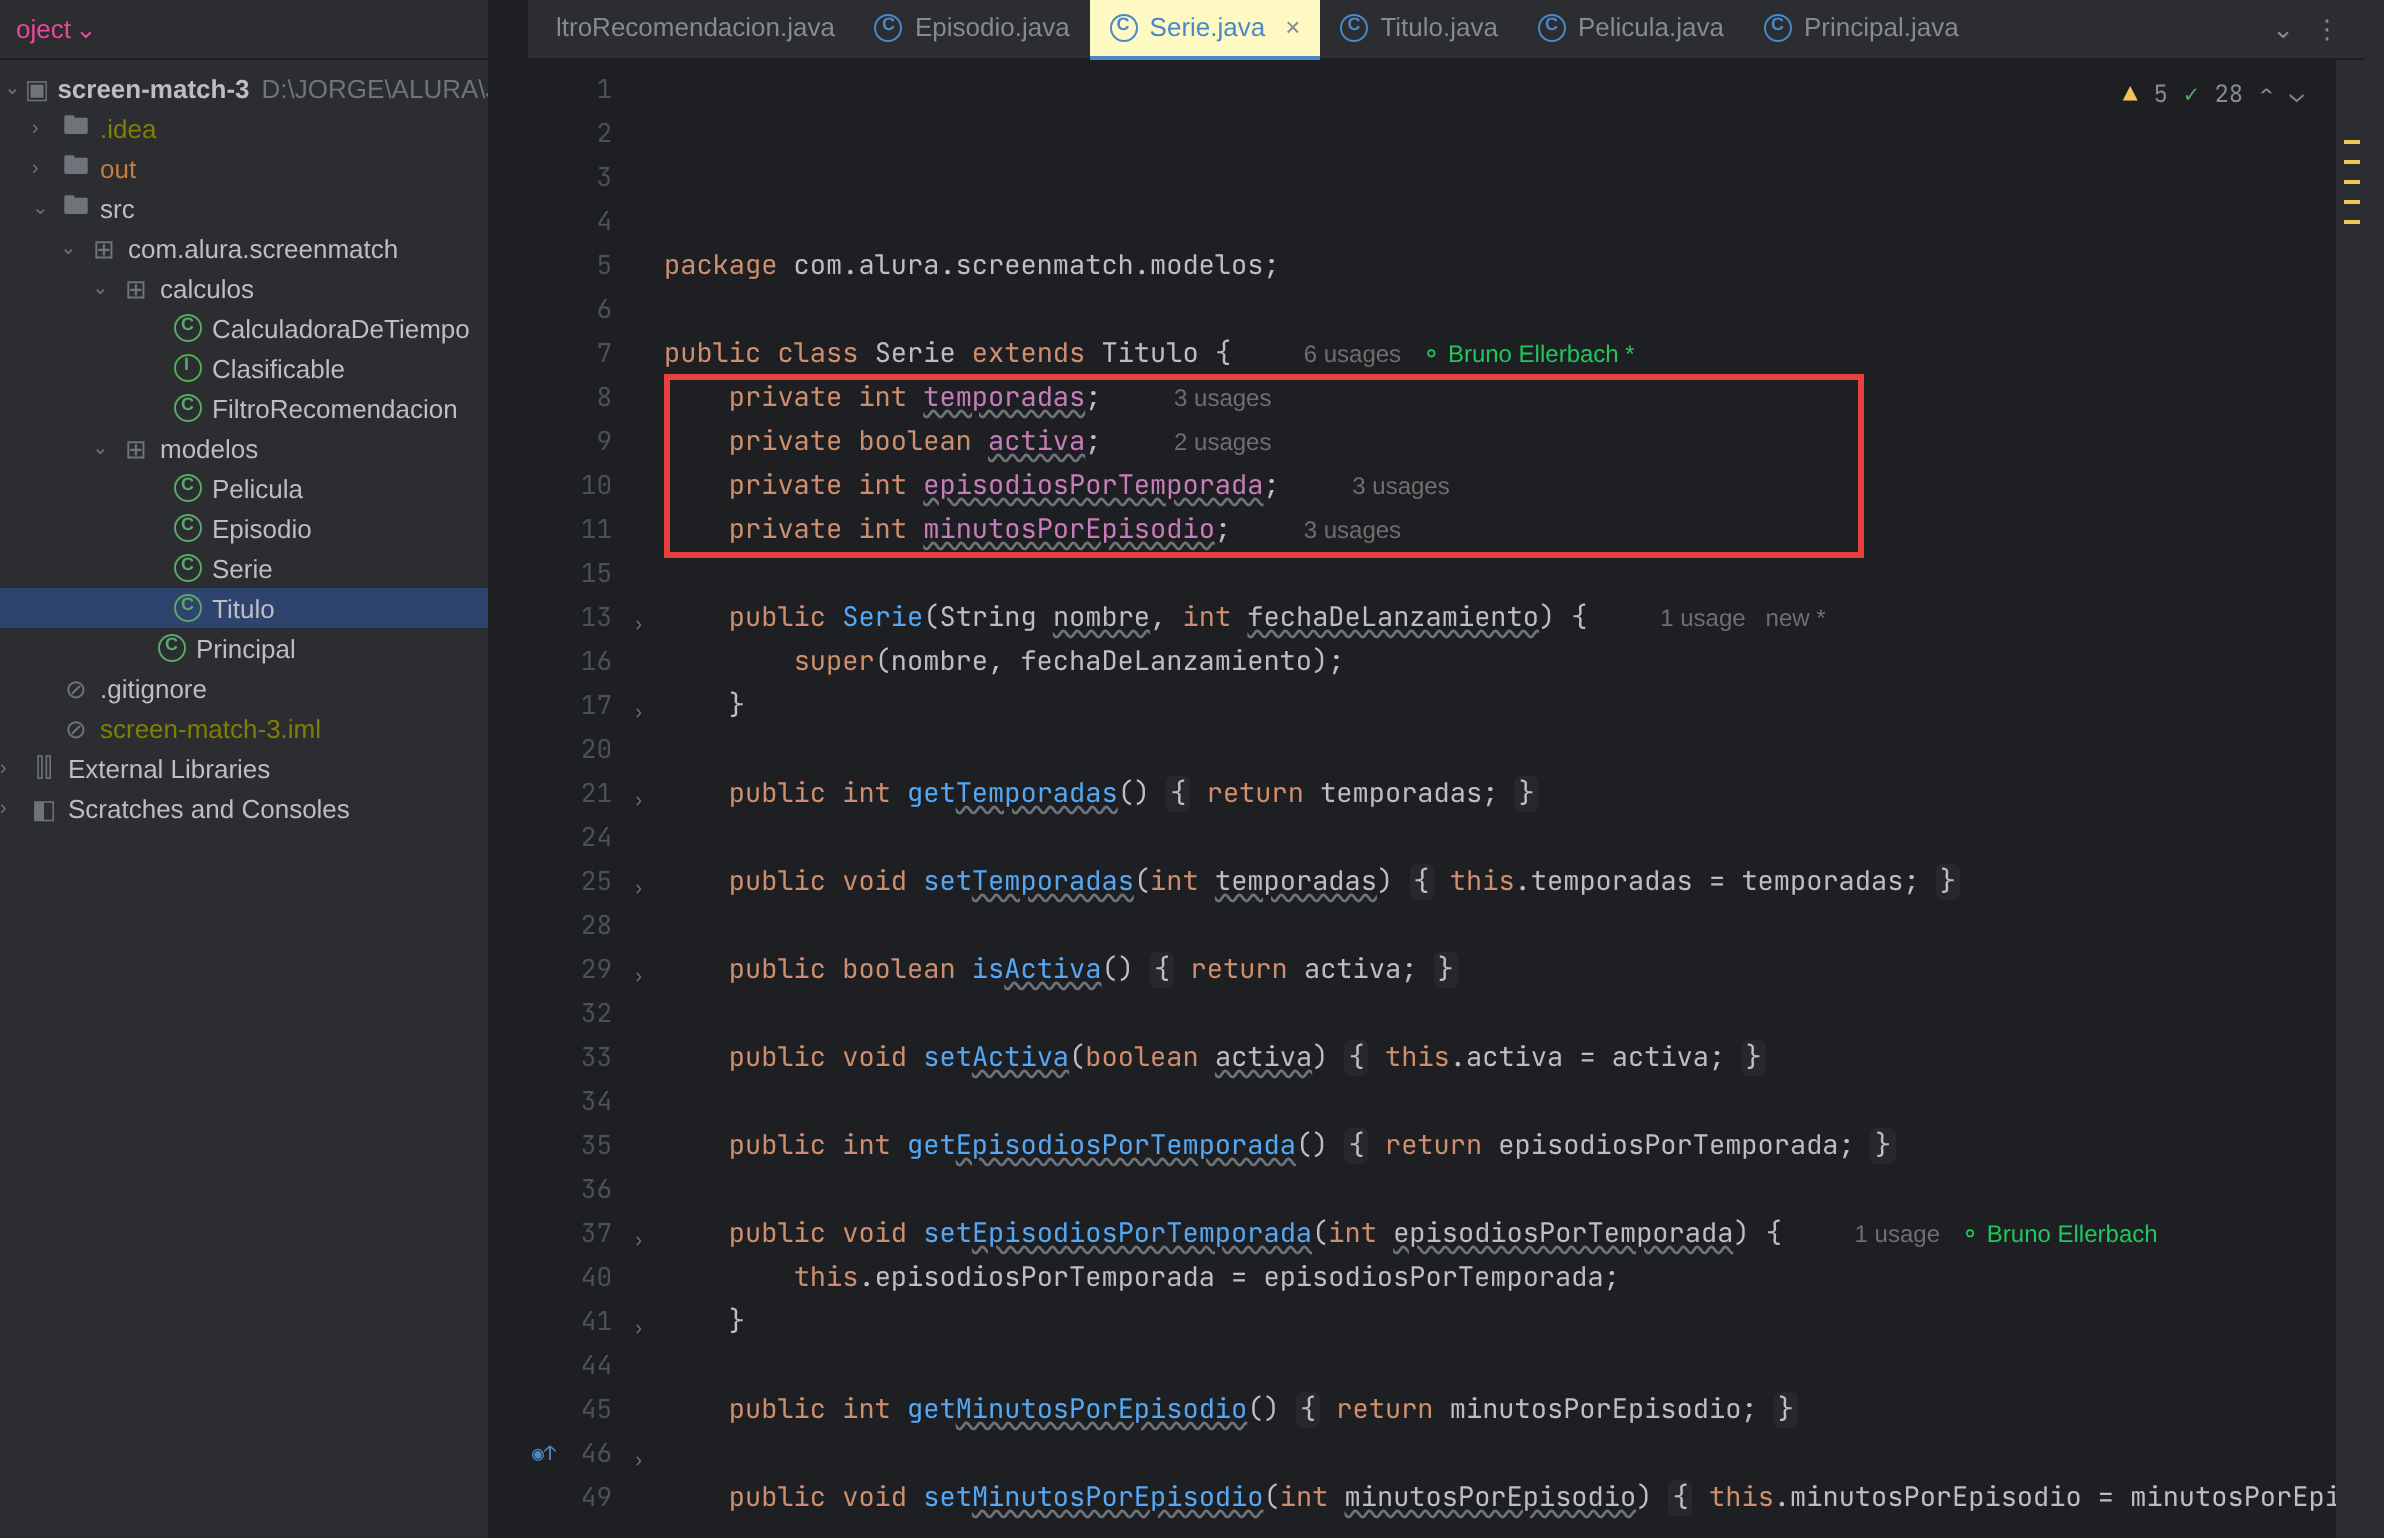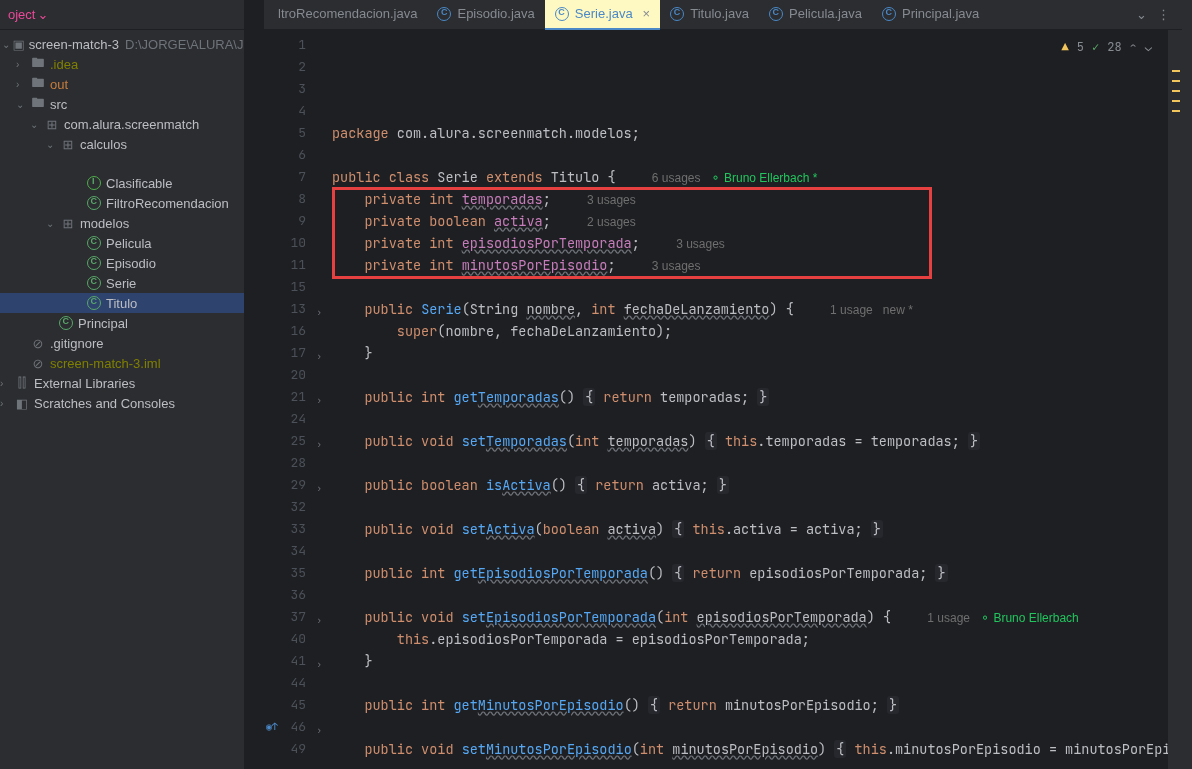--- a/index.html
+++ b/index.html
@@ -61,21 +61,21 @@
 <div class="container">
   <div class="sidebar">
     <div class="sidebar-header">
       <span>oject</span>
       <span class="chevron" style="margin-left:2px">⌄</span>
     </div>
     <div class="project-tree">
       <div class="tree-item" style="padding-left:2px">
         <span class="chevron">⌄</span>
         <span class="tree-icon folder-icon">▣</span>
-        <span class="tree-label" style="font-weight:normal">screen-match-3</span>
+        <span class="tree-label" style="font-weight:bold">screen-match-3</span>
         <span class="tree-label dim" style="margin-left:6px">D:\JORGE\ALURA\Ja</span>
       </div>
       <div id="tree-items">
           <div class="tree-item" style="padding-left: 16px;">
             <span class="chevron">›</span>
             <span class="tree-icon folder-icon">🖿</span>
             <span class="tree-label olive">.idea</span>
           </div>
           <div class="tree-item" style="padding-left: 16px;">
             <span class="chevron">›</span>
@@ -90,21 +90,28 @@
           <div class="tree-item" style="padding-left: 30px;">
             <span class="chevron">⌄</span>
             <span class="tree-icon folder-icon">⊞</span>
             <span class="tree-label">com.alura.screenmatch</span>
           </div>
           <div class="tree-item" style="padding-left: 46px;">
             <span class="chevron">⌄</span>
             <span class="tree-icon folder-icon">⊞</span>
             <span class="tree-label">calculos</span>
           </div>
-          <div class="tree-item" style="padding-left: 72px; margin-top: 19px;">
+          <div class="tree-item" style="padding-left: 72px;">
+            <span class="chevron"></span>
+            <span class="tree-icon">
+              <span class="java-icon"></span>
+            </span>
+            <span class="tree-label">CalculadoraDeTiempo</span>
+          </div>
+          <div class="tree-item" style="padding-left: 72px;">
             <span class="chevron"></span>
             <span class="tree-icon">
               <span class="java-icon interface"></span>
             </span>
             <span class="tree-label">Clasificable</span>
           </div>
           <div class="tree-item" style="padding-left: 72px;">
             <span class="chevron"></span>
             <span class="tree-icon">
               <span class="java-icon"></span>
@@ -137,21 +144,21 @@
             </span>
             <span class="tree-label">Serie</span>
           </div>
           <div class="tree-item selected" style="padding-left: 72px;">
             <span class="chevron"></span>
             <span class="tree-icon">
               <span class="java-icon"></span>
             </span>
             <span class="tree-label">Titulo</span>
           </div>
-          <div class="tree-item" style="padding-left: 44px;">
+          <div class="tree-item" style="padding-left: 64px;">
             <span class="chevron"></span>
             <span class="tree-icon">
               <span class="java-icon"></span>
             </span>
             <span class="tree-label">Principal</span>
           </div>
           <div class="tree-item" style="padding-left: 16px;">
             <span class="chevron"></span>
             <span class="tree-icon folder-icon">⊘</span>
             <span class="tree-label">.gitignore</span>

